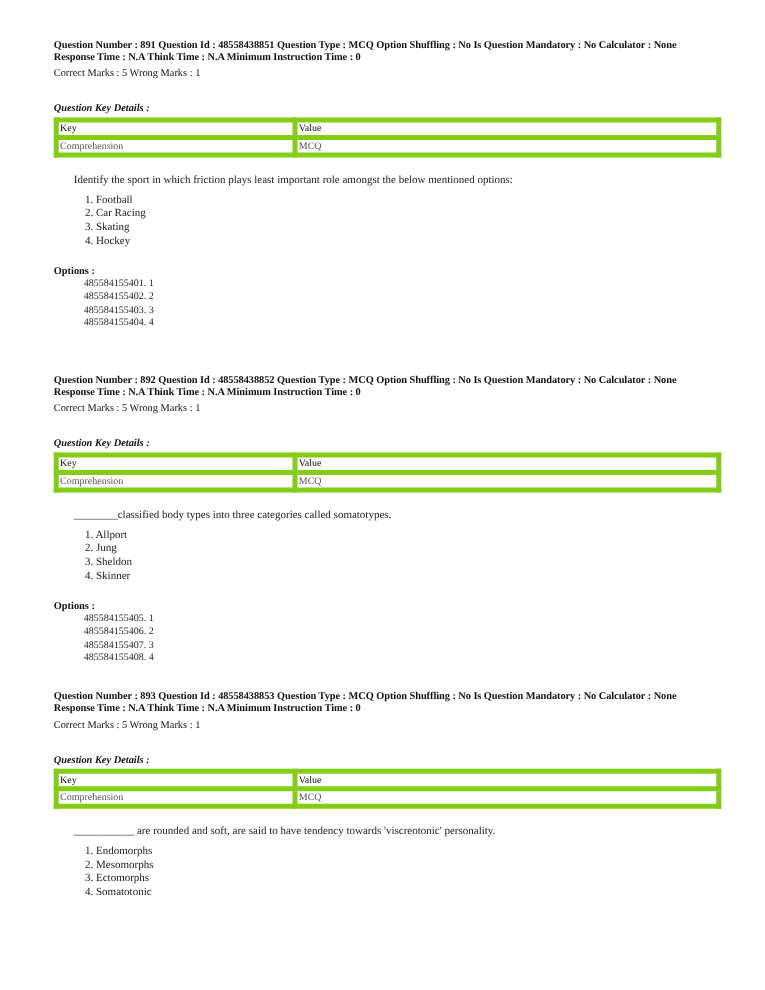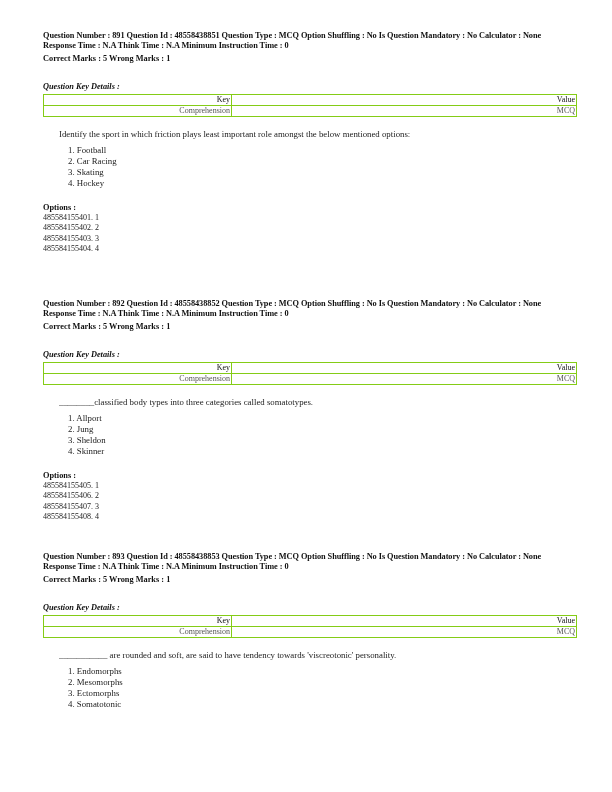--- a/index.html
+++ b/index.html
@@ -1,31 +1,31 @@
 <!DOCTYPE html>
 <html><head>
 <meta charset="utf-8">
 <style>
   html, body { margin: 0; padding: 0; background: #ffffff; }
   body { width: 612px; height: 792px; position: relative; overflow: hidden;
          font-family: "Liberation Serif", "DejaVu Serif", serif; color: #111; }
   .q { position: absolute; left: 43px; width: 534px; }
   .meta { font-weight: bold; font-size: 8.3px; line-height: 10px; letter-spacing: -0.05px; white-space: nowrap; }
-  .marks { font-weight: bold; font-size: 8.3px; line-height: 10px; margin-top: 3px; }
+  .marks { font-weight: normal; font-size: 8.3px; line-height: 10px; margin-top: 3px; }
   .keyhdr { font-weight: bold; font-size: 8.3px; line-height: 10px; margin-top: 18px; font-style: italic; }
   table.kv { border-collapse: collapse; width: 534px; margin-top: 2px; font-size: 8px; }
-  table.kv td { border: 1px solid #84cc16; padding: 0 1px; height: 10px; line-height: 10px; text-align: right; }
+  table.kv td { border: 4px solid #84cc16; padding: 0 1px; height: 10px; line-height: 10px; }
   table.kv td.k { width: 185px; }
   table.kv tr.body td { color: #555; }
   .stem { font-size: 8.8px; line-height: 11px; margin-top: 12px; margin-left: 16px; color: #222; }
   .opts-list { margin: 0; padding: 0; list-style: none; margin-left: 25px; }
   .opts-list li { font-size: 8.8px; line-height: 11px; color: #222; }
   .opts-list li:first-child { margin-top: 5px; }
   .opt-hdr { font-weight: bold; font-size: 8.3px; line-height: 10px; margin-top: 14px; font-family: Liberation Serif, serif; }
-  .opt-ids div { font-size: 8px; line-height: 10.3px; color: #222; }
+  .opt-ids div { font-size: 8px; line-height: 10.3px; color: #222; margin-left: 24px; }
 </style>
 </head>
 <body>
 
 <div class="q" style="top:31px;">
   <div class="meta">Question Number : 891 Question Id : 48558438851 Question Type : MCQ Option Shuffling : No Is Question Mandatory : No Calculator : None</div>
   <div class="meta">Response Time : N.A Think Time : N.A Minimum Instruction Time : 0</div>
   <div class="marks">Correct Marks : 5 Wrong Marks : 1</div>
   <div class="keyhdr">Question Key Details :</div>
   <table class="kv">

